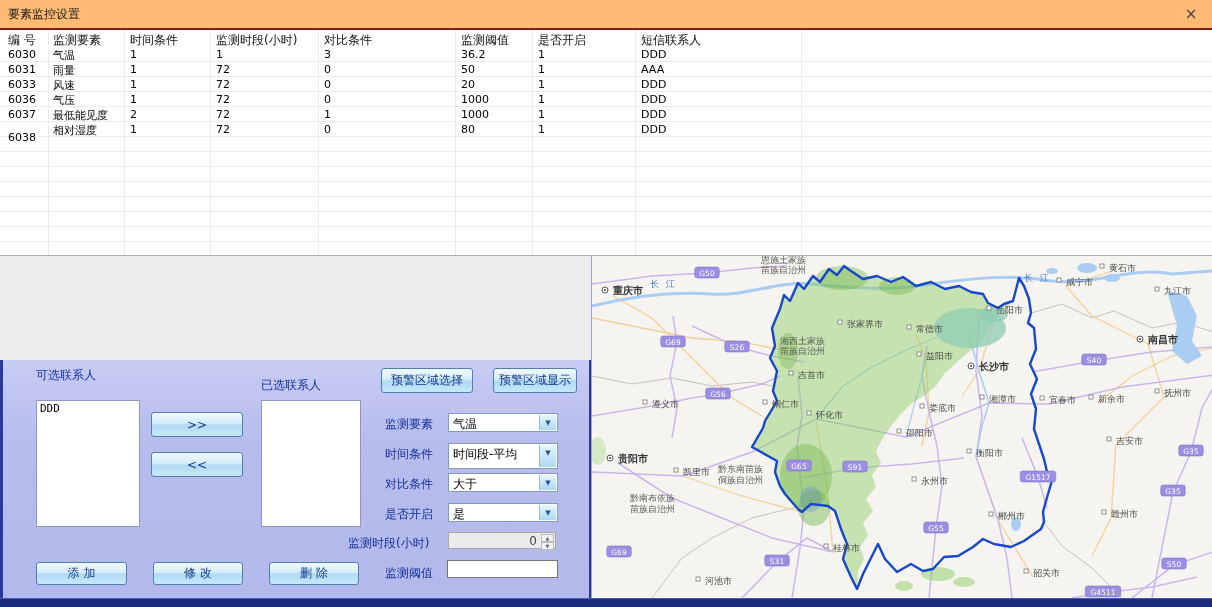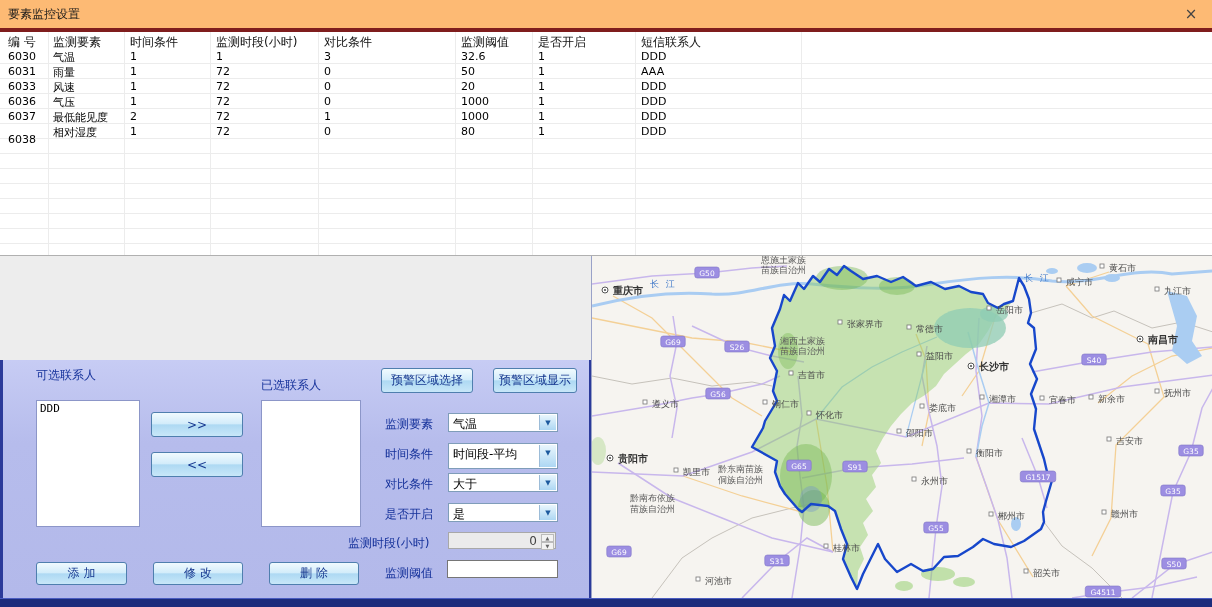--- a/index.html
+++ b/index.html
@@ -7,21 +7,21 @@
        font-family:"DejaVu Sans",sans-serif;background:#fff;}
 
   
   .titlebar{position:absolute;left:0;top:0;width:1212px;height:28px;background:#fdba74;}
   .titletext{position:absolute;left:8px;top:6px;font-size:12px;color:#1a1a1a;}
   .closebtn{position:absolute;right:10px;top:4px;width:22px;height:20px;
             font-size:15px;color:#444;text-align:center;line-height:20px;cursor:pointer;}
 
   
   .tbl{position:absolute;left:0;top:28px;width:1212px;height:227px;
-       border-top:4px solid #7f1d1d;background:#fff;font-size:11px;color:#000;}
+       border-top:2px solid #7f1d1d;background:#fff;font-size:11px;color:#000;}
   .thead{position:absolute;left:0;top:0;width:1212px;height:17px;background:#fff;
          border-bottom:1px solid #d8d8d8;}
   .th{position:absolute;top:2px;font-size:12px;color:#111;white-space:nowrap;}
   .tbody{position:absolute;left:0;top:17px;width:1212px;height:210px;
          background:repeating-linear-gradient(to bottom,#fff 0 14px,#ececec 14px 15px);}
   .trow{position:absolute;left:0;width:1212px;height:15px;}
   .td{position:absolute;top:1px;white-space:nowrap;font-size:11px;color:#000;}
   .vline{position:absolute;top:0;width:1px;height:227px;background:#ececec;}
   .sepline{position:absolute;left:0;top:255px;width:1212px;height:1px;background:#b0b0b0;}
 
@@ -80,21 +80,21 @@
         <span class="th" style="left: 538px;">是否开启</span>
         <span class="th" style="left: 641px;">短信联系人</span>
       </div>
     <div class="tbody" id="tbody">
         <div class="trow" style="top: 0px;">
           <span class="td" style="left: 8px;">6030</span>
           <span class="td" style="left: 53px;">气温</span>
           <span class="td" style="left: 130px;">1</span>
           <span class="td" style="left: 216px;">1</span>
           <span class="td" style="left: 324px;">3</span>
-          <span class="td" style="left: 461px;">32.6</span>
+          <span class="td" style="left: 461px;">36.2</span>
           <span class="td" style="left: 538px;">1</span>
           <span class="td" style="left: 641px;">DDD</span>
         </div>
         <div class="trow" style="top: 15px;">
           <span class="td" style="left: 8px;">6031</span>
           <span class="td" style="left: 53px;">雨量</span>
           <span class="td" style="left: 130px;">1</span>
           <span class="td" style="left: 216px;">72</span>
           <span class="td" style="left: 324px;">0</span>
           <span class="td" style="left: 461px;">50</span>

